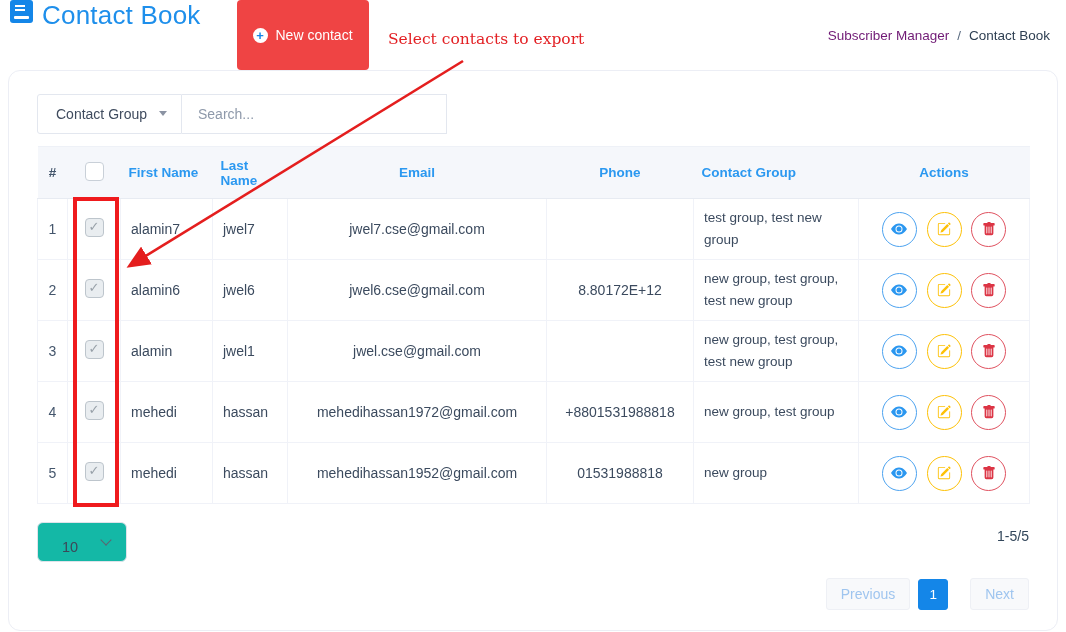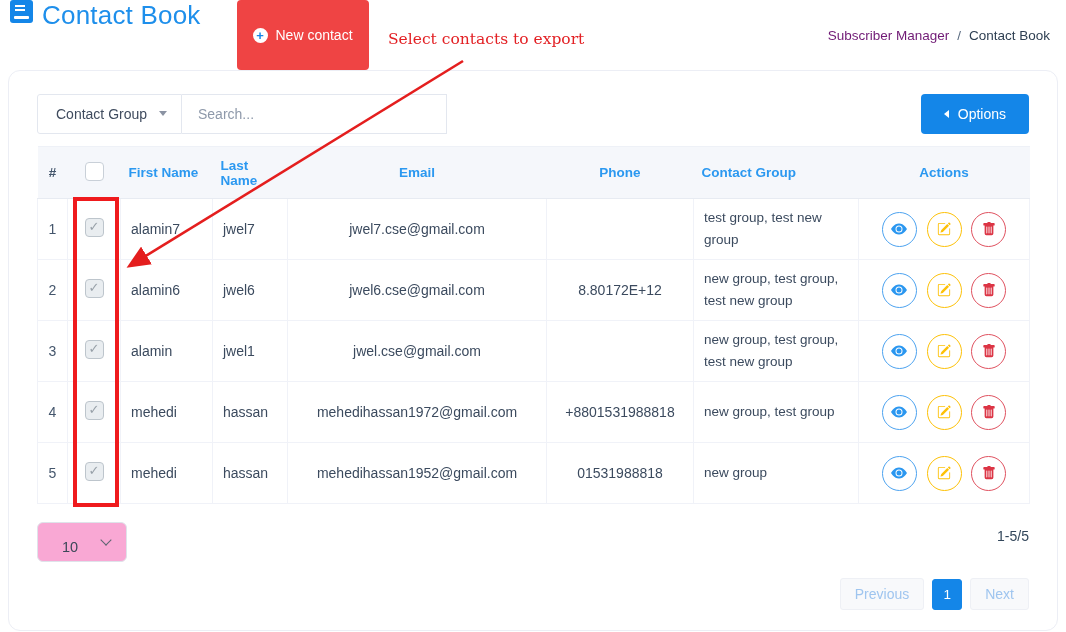--- a/index.html
+++ b/index.html
@@ -66,27 +66,27 @@
   .act { width:35px; height:35px; border-radius:50%; background:#fff; display:inline-flex; align-items:center;
     justify-content:center; cursor:pointer; margin:0 3px; vertical-align:middle; }
   .act.view { border:1px solid #4da3f0; }
   .act.edit { border:1px solid #fdc107; }
   .act.del  { border:1px solid #e05260; }
 
   
   .footer-top { display:flex; justify-content:space-between; align-items:flex-start; margin-top:18px; width:992px; }
   .size-wrap { position:relative; }
   .size-select { appearance:none; -webkit-appearance:none; width:90px; height:40px; border:1px solid #dfe3ea;
-    border-radius:6px; background:#f9a8d4; font-size:14.5px; color:#3c4858; padding:10px 0 0 24px; font-family:inherit; cursor:pointer; }
+    border-radius:6px; background:#14b8a6; font-size:14.5px; color:#3c4858; padding:10px 0 0 24px; font-family:inherit; cursor:pointer; }
   .chevron-down { position:absolute; right:17px; top:14px; width:8px; height:8px; pointer-events:none;
     border-right:1.8px solid #5c6570; border-bottom:1.8px solid #5c6570; transform:rotate(45deg); }
   .range-label { font-size:14px; color:#33475b; margin-top:6px; }
   .pagination { display:flex; justify-content:flex-end; gap:8px; margin-top:16px; width:992px; align-items:center; }
   .pg-btn { background:#f8f9fb; border:1px solid #eef0f5; border-radius:3px; color:#9fc5ef; font-size:14px;
-    padding:7px 14px; cursor:pointer; font-family:inherit; }
+    padding:7px 14px; cursor:pointer; font-family:inherit;margin-left:14px; }
   .pg-active { background:#1486e8; border:1px solid #1486e8; border-radius:3px; color:#fff; font-size:13.5px;
     width:30px; height:31px; display:flex; align-items:center; justify-content:center; cursor:pointer; }
 
   
   .annotation-text { position:absolute; left:388px; top:30px; font-family:"DejaVu Serif", serif;
     font-size:15.5px; color:#e32125; }
   .overlay-svg { position:absolute; left:0; top:0; pointer-events:none; }
 </style>
 </head>
 <body>
@@ -108,24 +108,20 @@
 <div class="card">
 
   <div class="toolbar">
     <span class="select-wrap">
       <select class="cg-select">
         <option>Contact Group</option>
       </select>
       <span class="caret-down"></span>
     </span>
     <input class="search-input" type="text" placeholder="Search..." style="">
-    <button class="btn-options">
-      <span class="caret-left"></span>
-      <span>Options</span>
-    </button>
   </div>
 
   <table>
     <colgroup>
       <col style="width:30px">
         <col style="width:53px">
         <col style="width:92px">
         <col style="width:75px">
       <col style="width:259px">
         <col style="width:147px">

